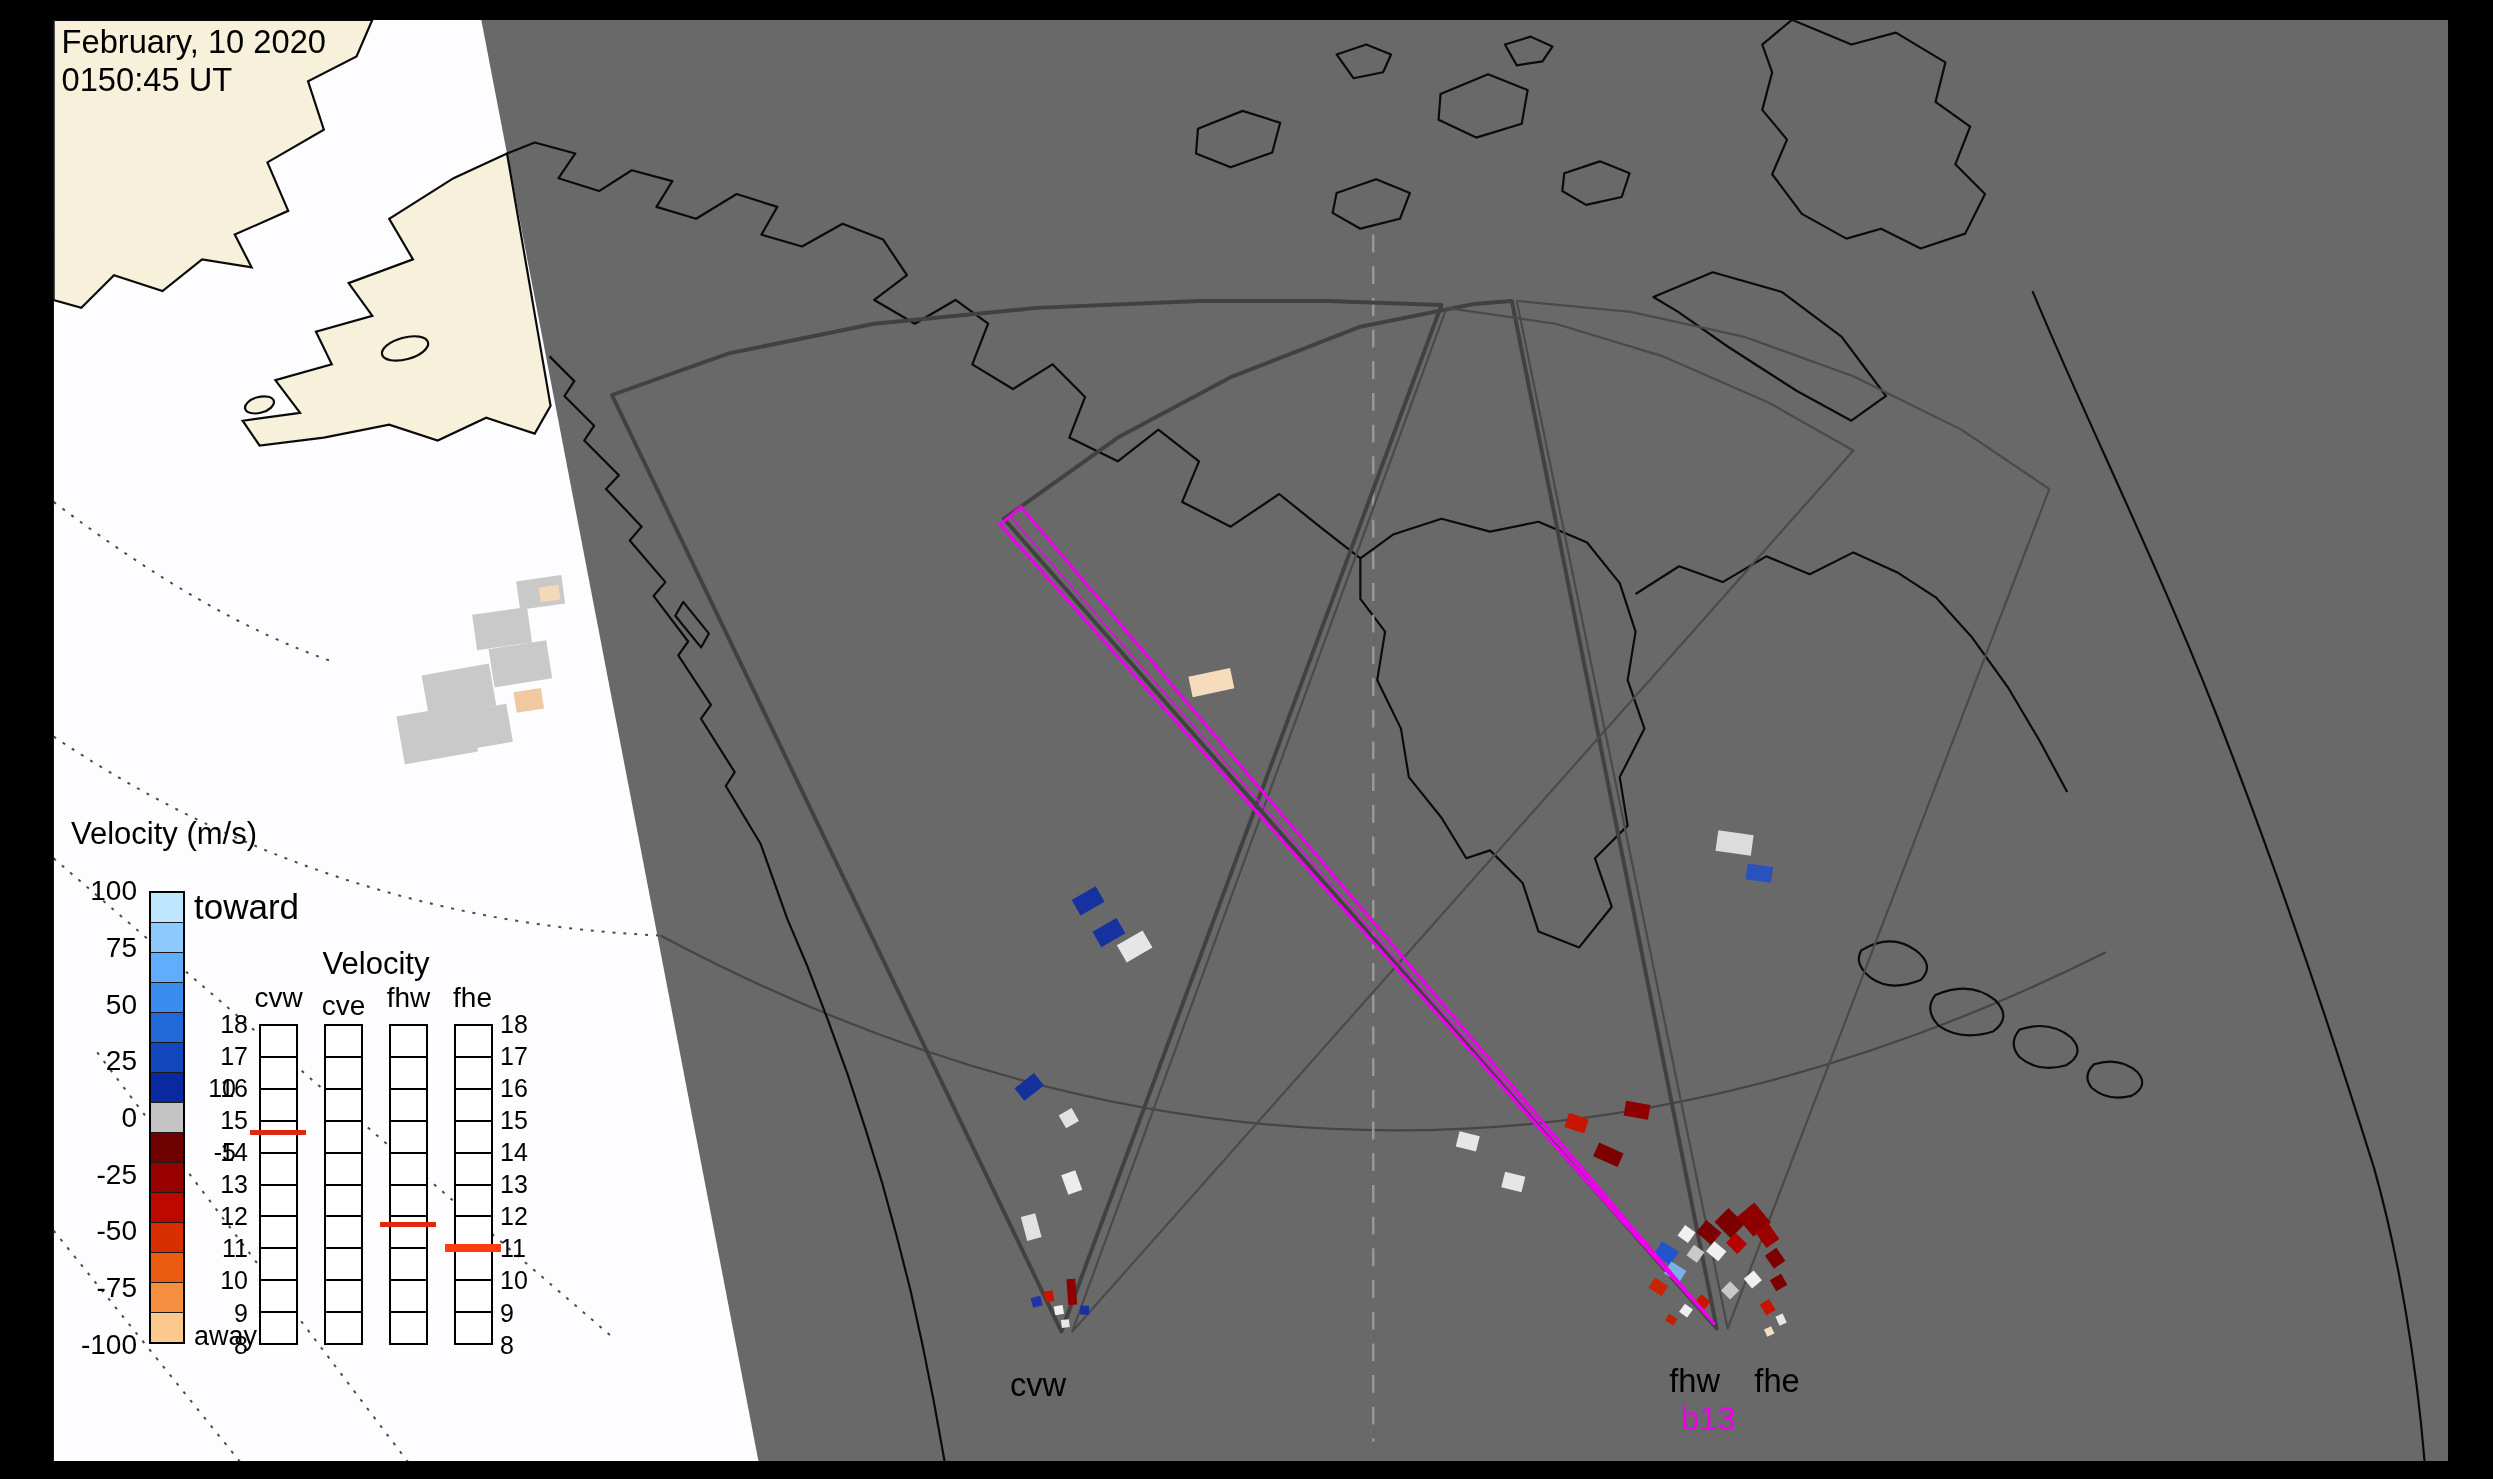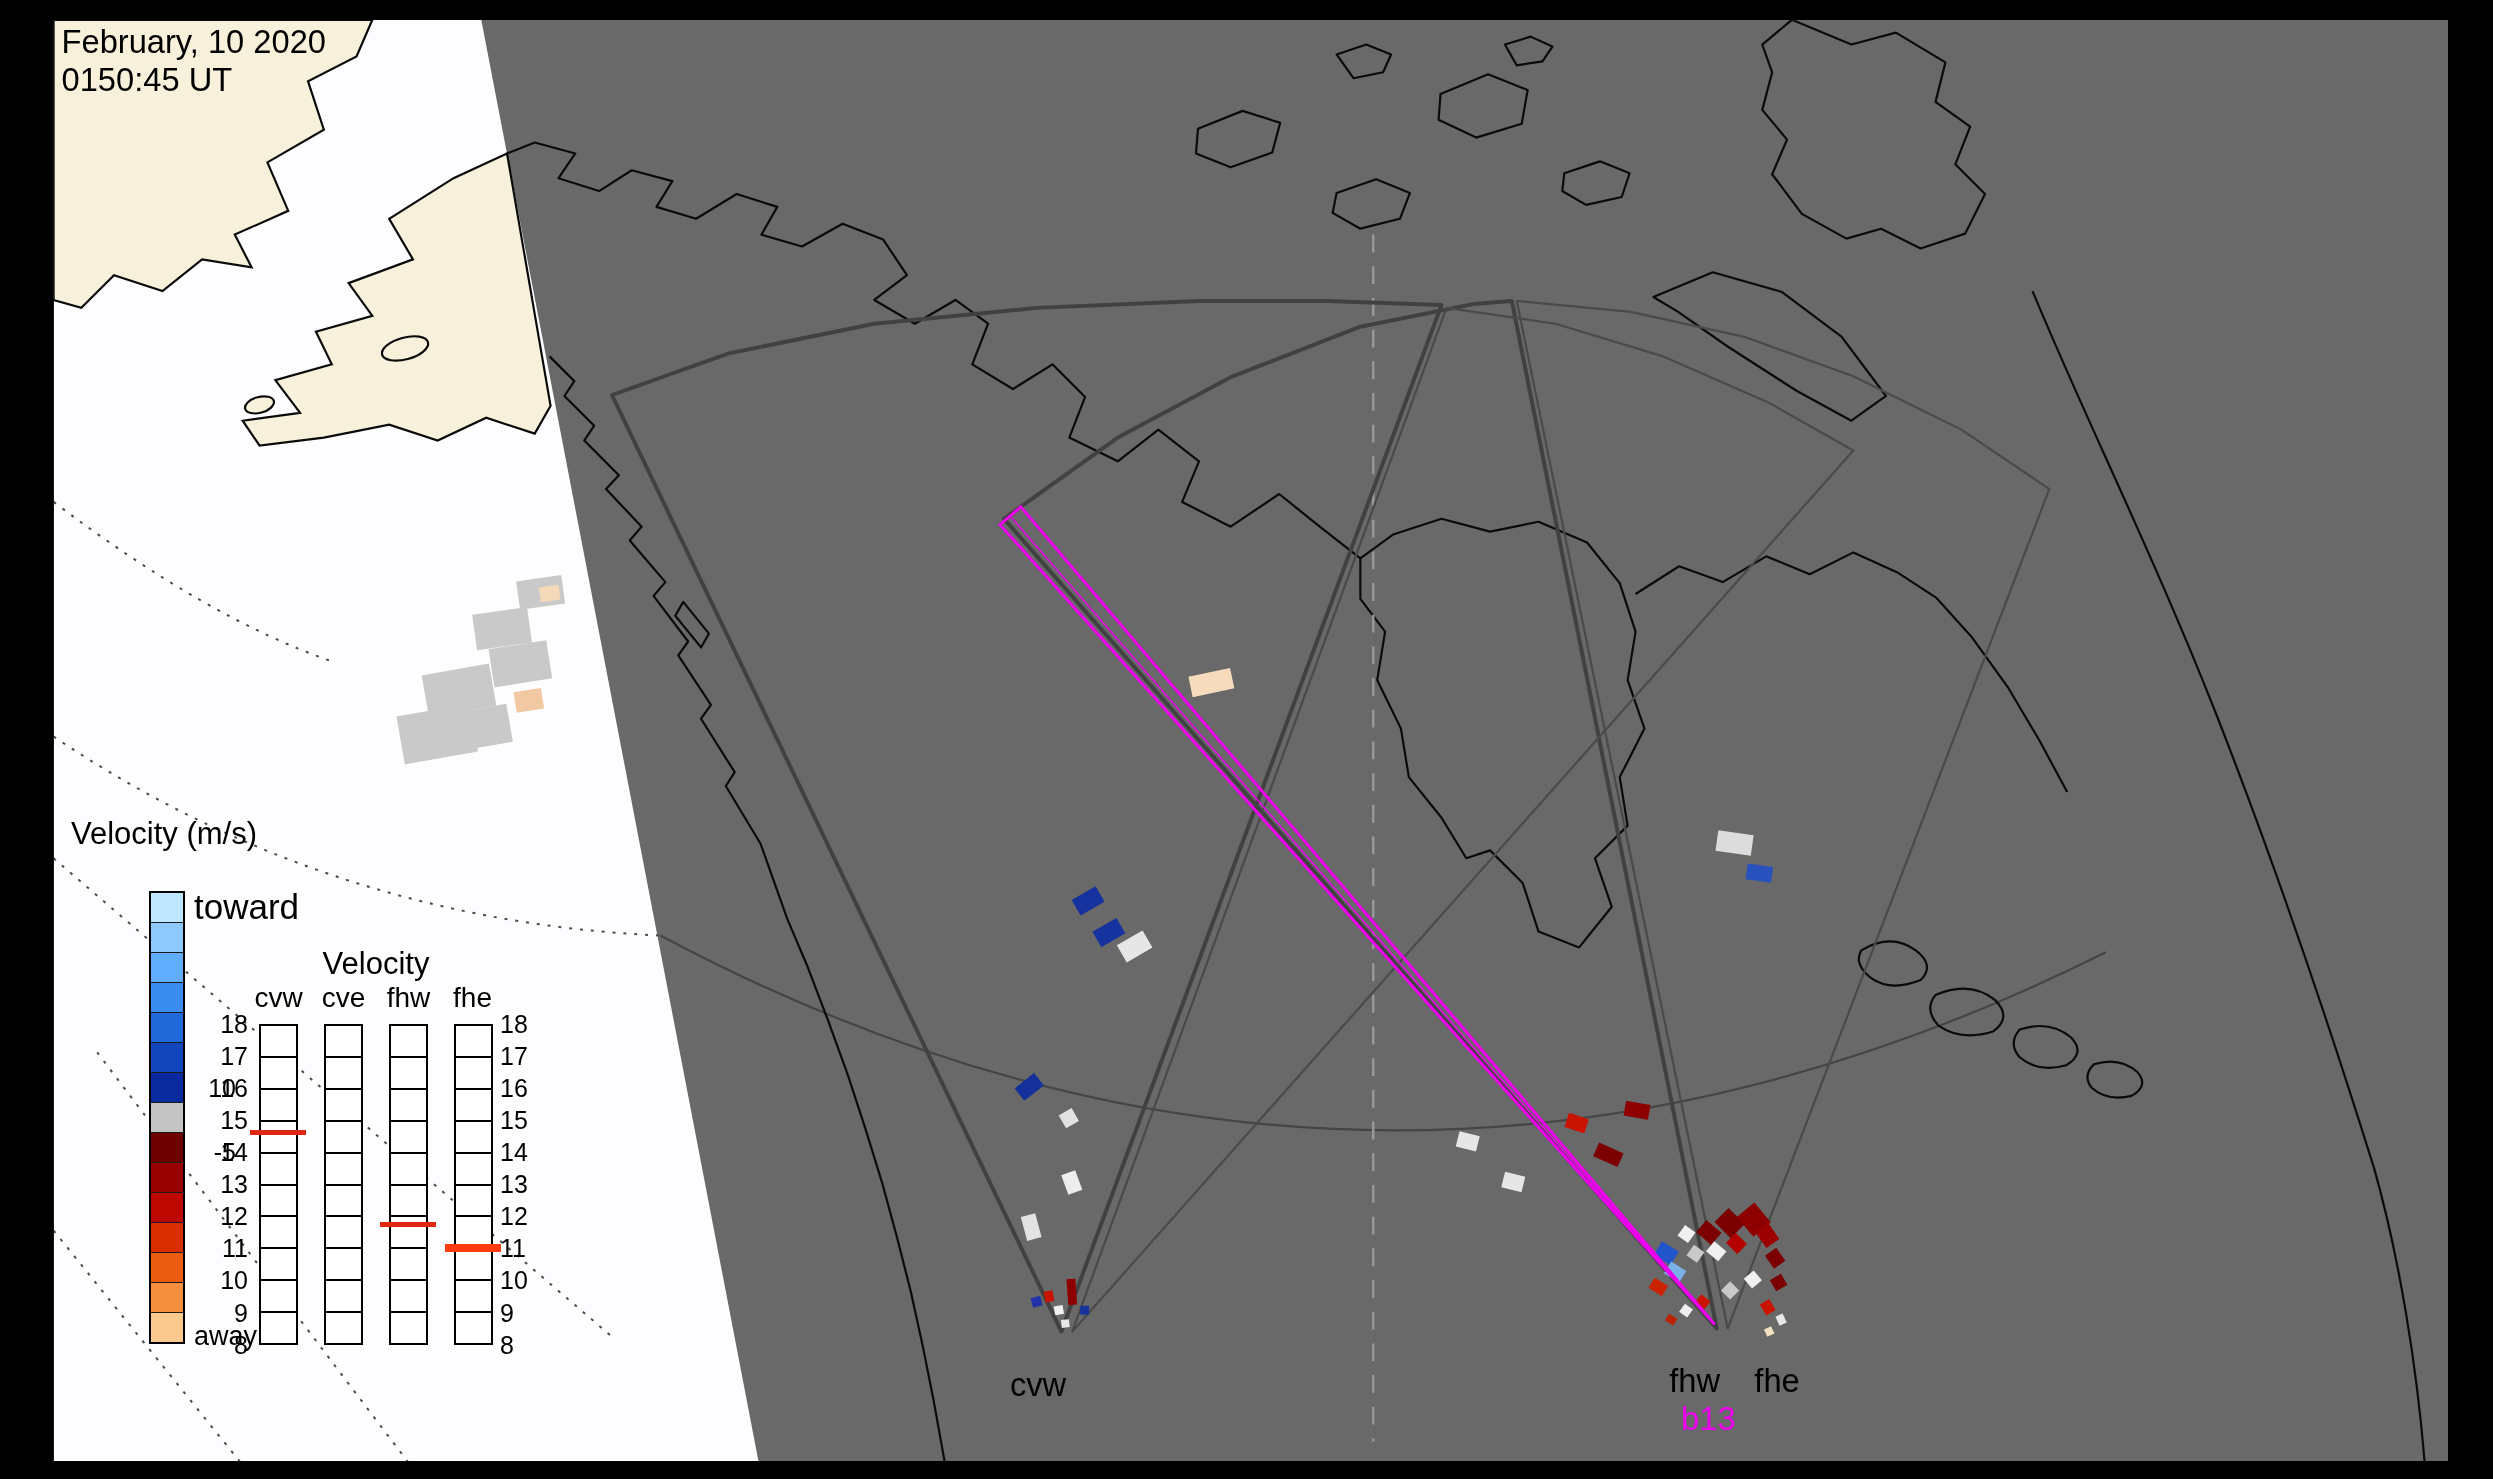--- a/index.html
+++ b/index.html
@@ -184,40 +184,51 @@
         <div class="vel-seg" style="background: rgb(8, 42, 158);"></div>
         <div class="vel-seg" style="background: rgb(196, 196, 196);"></div>
         <div class="vel-seg" style="background: rgb(110, 0, 0);"></div>
         <div class="vel-seg" style="background: rgb(152, 0, 0);"></div>
         <div class="vel-seg" style="background: rgb(189, 8, 0);"></div>
         <div class="vel-seg" style="background: rgb(216, 46, 0);"></div>
         <div class="vel-seg" style="background: rgb(234, 92, 16);"></div>
         <div class="vel-seg" style="background: rgb(246, 142, 64);"></div>
         <div class="vel-seg" style="background: rgb(251, 200, 142);"></div>
       </div>
+  <div id="vel-ticks">
+        <div class="vel-tick" style="top: -16px;">100</div>
+        <div class="vel-tick" style="top: 41px;">75</div>
+        <div class="vel-tick" style="top: 98px;">50</div>
+        <div class="vel-tick" style="top: 154px;">25</div>
+        <div class="vel-tick" style="top: 211px;">0</div>
+        <div class="vel-tick" style="top: 268px;">-25</div>
+        <div class="vel-tick" style="top: 324px;">-50</div>
+        <div class="vel-tick" style="top: 381px;">-75</div>
+        <div class="vel-tick" style="top: 438px;">-100</div>
+      </div>
   <div class="vel-toward">toward</div>
   <div class="vel-away">away</div>
 
   <div class="freq-title">Velocity</div>
   <div id="freq-cols">
         <div class="freq-header" style="left: 246px;">cvw</div>
         <div class="freq-col" style="left: 259px;">
           <div class="freq-cell"></div>
           <div class="freq-cell"></div>
           <div class="freq-cell"></div>
           <div class="freq-cell"></div>
           <div class="freq-cell"></div>
           <div class="freq-cell"></div>
           <div class="freq-cell"></div>
           <div class="freq-cell"></div>
           <div class="freq-cell"></div>
           <div class="freq-cell"></div>
         </div>
         <div class="freq-marker" style="left: 250px; width: 56px; height: 5px; top: 1130px; background: rgb(224, 40, 16);"></div>
-        <div class="freq-header" style="left: 311px;">cve</div>
+        <div class="freq-header" style="left: 311px; margin-top: 8px;">cve</div>
         <div class="freq-col" style="left: 324px;">
           <div class="freq-cell"></div>
           <div class="freq-cell"></div>
           <div class="freq-cell"></div>
           <div class="freq-cell"></div>
           <div class="freq-cell"></div>
           <div class="freq-cell"></div>
           <div class="freq-cell"></div>
           <div class="freq-cell"></div>
           <div class="freq-cell"></div>

